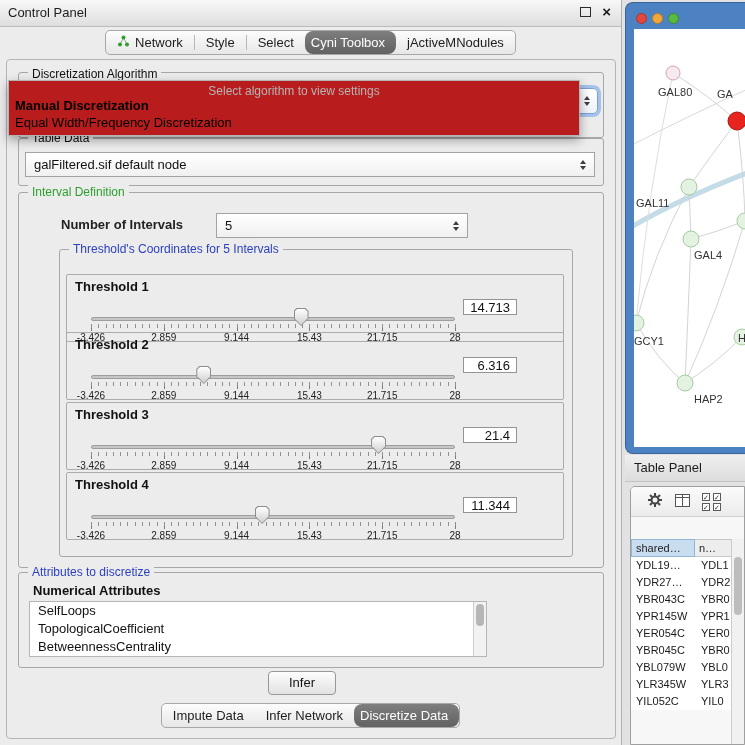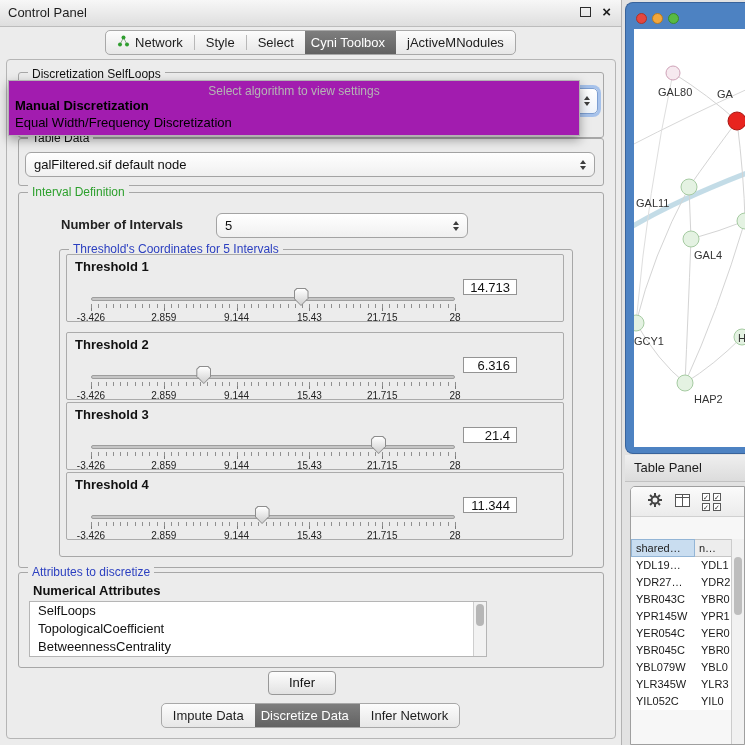--- a/index.html
+++ b/index.html
@@ -15,38 +15,38 @@
   .win-icons { position:absolute; right:10px; top:4px; display:flex; align-items:center; gap:11px; }
   .float-box { width:9px; height:8px; border:1.5px solid #2c2c2c; display:inline-block; }
   .close-x { font-size:15px; font-weight:bold; color:#1c1c1c; line-height:16px; }
 
   
   .tabbar { position:absolute; left:0; width:621px; display:flex; justify-content:center; }
   .tabbar.top { top:30px; }
   .tabbar.bottom { top:703px; }
   .tab-group { display:flex; align-items:stretch; height:23px; border:1px solid #a8a8a8; border-radius:5px; background:linear-gradient(#fcfcfc,#e7e7e7); overflow:hidden; }
   .tab-item { display:flex; align-items:center; gap:5px; padding:0 11px; font-size:13px; color:#1d1d1d; }
-  .tab-item.dark { background:linear-gradient(#7e7e7e,#626262); color:#ffffff; border-radius:0;padding-left:6px; }
+  .tab-item.dark { background:linear-gradient(#7e7e7e,#626262); color:#ffffff; border-radius:8px;padding-left:6px; }
   .tab-sep { width:1px; background:#b8b8b8; margin:4px 0; }
 
   
   .groupbox { position:absolute; border:1px solid #a7a7a7; border-radius:3px; }
   .gb-title { position:absolute; top:-8px; left:9px; padding:0 4px; background:#ececec; font-size:12px; color:#111; white-space:nowrap; }
   .gb-title.green { color:#2da02d; }
   .gb-title.blue { color:#2b3fc0; }
 
   
-  .combo { position:absolute; display:flex; align-items:center; padding:0 8px; background:linear-gradient(#ffffff,#f0f0f0); border:1px solid #a3a3a3; border-radius:6px; font-size:13px; color:#111; }
+  .combo { position:absolute; display:flex; align-items:center; padding:0 8px; background:linear-gradient(#ffffff,#f0f0f0); border:1px solid #a3a3a3; border-radius:0; font-size:13px; color:#111; }
   .spin { margin-left:auto; display:flex; flex-direction:column; align-items:center; gap:2px; }
   .spin .a-up { width:0; height:0; border-left:3.5px solid transparent; border-right:3.5px solid transparent; border-bottom:4.5px solid #3e3e3e; }
   .spin .a-down { width:0; height:0; border-left:3.5px solid transparent; border-right:3.5px solid transparent; border-top:4.5px solid #3e3e3e; }
 
   
   .combo-fragment { position:absolute; left:556px; top:88px; width:42px; height:26px; z-index:40; background:linear-gradient(#ffffff,#eef3fa); border:1px solid #7d9fd2; border-radius:5px; box-shadow:0 0 0 3px rgba(110,160,235,.55); display:flex; align-items:center; padding-right:7px; box-sizing:border-box; }
-  .algo-popup { position:absolute; left:8px; top:80px; width:572px; height:56px; z-index:50; background:#a21caf; border:1px solid #b3b3b3; box-shadow:0 4px 10px rgba(0,0,0,.35); box-sizing:border-box; }
+  .algo-popup { position:absolute; left:8px; top:80px; width:572px; height:56px; z-index:50; background:#b91c1c; border:1px solid #b3b3b3; box-shadow:0 4px 10px rgba(0,0,0,.35); box-sizing:border-box; }
   .popup-hint { position:absolute; left:0; top:3px; width:100%; text-align:center; font-size:12px; color:#b5b5b5; }
   .popup-item { position:absolute; left:6px; font-size:13px; color:#000; }
   .popup-item.b { font-weight:bold; top:17px; }
   .popup-item.r2 { top:34px; }
 
   
   .th-row { position:absolute; left:6px; width:498px; height:68px; border:1px solid #ababab; border-radius:2px; box-sizing:border-box; }
   .th-title { position:absolute; left:8px; top:4px; font-size:13px; font-weight:bold; color:#111; }
   .th-slider { position:absolute; left:24px; top:28px; width:364px; height:38px; }
   .sl-track { position:absolute; left:0; top:14px; width:364px; height:4px; background:#c6c6c6; border:1px solid #9e9e9e; border-radius:2px; box-sizing:border-box; }
@@ -138,21 +138,21 @@
           </div>
         <div class="tab-item">
             <span>jActiveMNodules</span>
           </div>
       </div>
     </div>
 
     <div class="content-frame"></div>
 
     <div class="groupbox" style="left:18px; top:72px; width:584px; height:64px;">
-      <span class="gb-title" style="top:-6px;">Discretization SelfLoops</span>
+      <span class="gb-title" style="top:-6px;">Discretization Algorithm</span>
     </div>
 
     <div class="combo-fragment">
       <span class="spin">
           <span class="a-up"></span>
           <span class="a-down"></span>
         </span>
     </div>
 
     <div class="algo-popup">
@@ -180,21 +180,21 @@
         <span>5</span>
         <span class="spin">
             <span class="a-up"></span>
             <span class="a-down"></span>
           </span>
       </div>
 
       <div class="groupbox" style="left:40px; top:56px; width:512px; height:306px;">
         <span class="gb-title blue">Threshold's Coordinates for 5 Intervals</span>
 
-        <div class="th-row" style="top:4px;">
+        <div class="th-row" style="top:24px;">
           <div class="th-title">Threshold 1</div>
           <div class="th-slider">
             <div class="sl-track"></div>
             <div class="sl-ticks-major"></div>
             <div class="sl-ticks"></div>
             <div class="sl-scale">
               <span style="left:0%">-3.426</span>
               <span style="left:20%">2.859</span>
               <span style="left:40%">9.144</span>
               <span style="left:60%">15.43</span>
@@ -290,25 +290,25 @@
       </div>
     </div>
 
     <div class="apply-btn">Infer</div>
 
     <div class="tabbar bottom">
       <div class="tab-group">
         <div class="tab-item">
             <span>Impute Data</span>
           </div>
+        <div class="tab-item">
+            <span>Infer Network</span>
+          </div>
         <div class="tab-item dark">
             <span>Discretize Data</span>
-          </div>
-        <div class="tab-item">
-            <span>Infer Network</span>
           </div>
       </div>
     </div>
   </div>
 
   <div class="network-window">
     <div class="traffic">
       <span class="light red"></span>
       <span class="light orange"></span>
       <span class="light green"></span>

